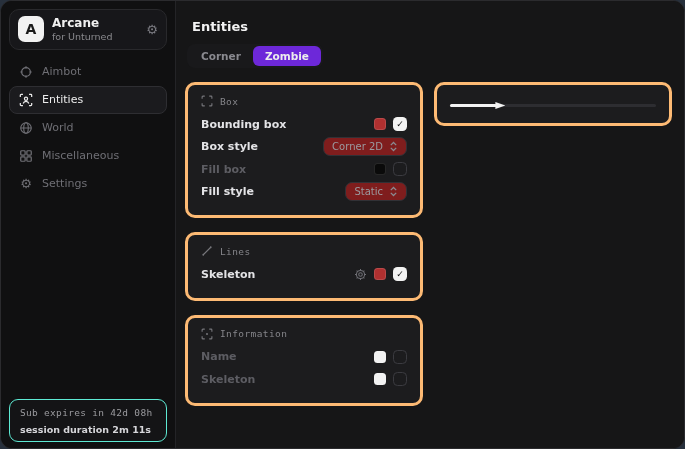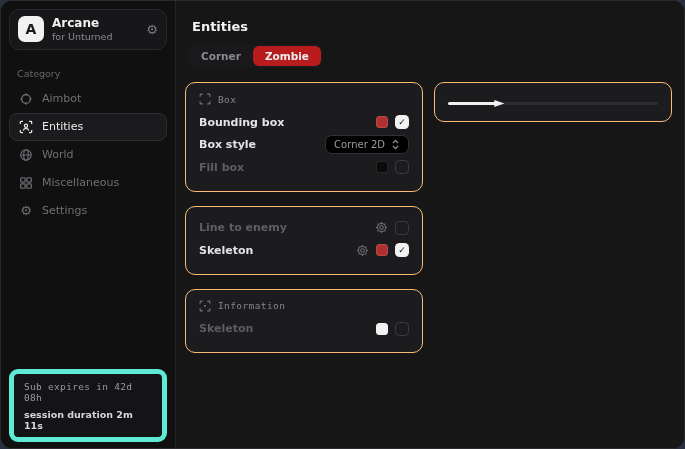--- a/index.html
+++ b/index.html
@@ -58,46 +58,46 @@
   }
   .nav-item .nicon{ width:14px; height:14px; display:inline-flex; }
   .nav-item.active{
     background:#1b1b1e;
     border:1px solid #2e2e32;
     color:#ececec;
   }
   .sub-card{
     position:absolute; left:8px; right:8px; bottom:6px;
     background:#141416;
-    border:5px solid #5eead4;
+    border:1px solid #5eead4;
     border-radius:9px;
     padding:7px 10px 6px 10px;
   }
   .sub-line1{
     font-family:"DejaVu Sans Mono","Liberation Mono",monospace;
     font-size:9.5px; color:#9a9a9e; letter-spacing:0.3px;
   }
   .sub-line2{ font-size:9.5px; font-weight:bold; color:#d6d6da; margin-top:6px; }
   
   .main{ flex:1; background:#161617; padding:10px 12px 10px 9px; overflow:hidden; }
   .page-title{ font-size:13px; font-weight:bold; color:#f2f2f2; margin:8px 0 10px 7px; }
   .tabs{
     display:inline-flex; align-items:center;
     background:#19191b; border-radius:8px; padding:2px; margin-left:2px;
   }
   .tab{
     font-size:10.5px; padding:4px 12px; border-radius:6px;
     color:#8a8a90; cursor:pointer; font-weight:bold;
   }
-  .tab.active{ background:#b91c1c; color:#ededed; }
+  .tab.active{ background:#6d28d9; color:#ededed; }
   .content{ display:flex; gap:11px; margin-top:14px; align-items:flex-start; }
   .col{ display:flex; flex-direction:column; gap:14px; width:239px; }
   .card{
     background:#1c1c1e;
-    border:1px solid #fdba74;
+    border:3px solid #fdba74;
     border-radius:10px;
     padding:10px 13px 12px 13px;
   }
   .card-header{
     display:flex; align-items:center; gap:7px;
     color:#85858a; margin-bottom:6px;
   }
   .card-header .hicon{ width:12px; height:12px; display:inline-flex; color:#77777c; }
   .card-header-label{
     font-family:"DejaVu Sans Mono","Liberation Mono",monospace;
@@ -116,21 +116,21 @@
     cursor:pointer;
   }
   .checkbox{
     width:14px; height:14px; border-radius:4.5px; cursor:pointer;
     display:flex; align-items:center; justify-content:center;
   }
   .checkbox.checked{ background:#f2f2f2; color:#141414; font-size:9px; font-weight:bold; }
   .checkbox.unchecked{ border:1.4px solid #3b3b40; background:transparent; }
   .dropdown{
     display:inline-flex; align-items:center; gap:6px;
-    background:#000000; border:1px solid #313136; border-radius:7px;
+    background:#7f1d1d; border:1px solid #313136; border-radius:7px;
     padding:3px 8px; cursor:pointer;
     color:#9b9ba0; font-size:10px;
     font-family:"DejaVu Sans","Liberation Sans",sans-serif;
   }
   .dropdown .dicon{ width:9px; height:11px; display:inline-flex; color:#8a8a90; }
   .gear-mini{ width:13px; height:13px; display:inline-flex; color:#6f6f75; cursor:pointer; }
   
   .slider-row-value{ font-size:10.5px; color:#8d8d92; font-weight:bold; }
   .slider{ position:relative; height:12px; margin-top:4px; cursor:pointer; }
   .slider-track{
@@ -157,21 +157,20 @@
   <aside class="sidebar">
     <div class="brand-card">
       <div class="brand-logo">A</div>
       <div class="brand-text">
         <div class="brand-title">Arcane</div>
         <div class="brand-sub">for Unturned</div>
       </div>
       <span class="brand-gear">⚙</span>
     </div>
 
-    <div class="category-label">Category</div>
 
     <nav class="nav">
       <div class="nav-item">
         <span class="nicon">
           <svg viewBox="0 0 16 16" fill="none" stroke="currentColor" stroke-width="1.4">
             <circle cx="8" cy="8" r="5"></circle>
               <line x1="8" y1="1.5" x2="8" y2="4"></line>
               <line x1="8" y1="12" x2="8" y2="14.5"></line>
               <line x1="1.5" y1="8" x2="4" y2="8"></line>
               <line x1="12" y1="8" x2="14.5" y2="8"></line>
@@ -272,44 +271,46 @@
           </div>
 
           <div class="row">
             <span class="row-label dim">Fill box</span>
             <span class="controls">
               <span class="swatch" style="background: rgb(10, 10, 10);"></span>
               <span class="checkbox unchecked"></span>
             </span>
           </div>
 
-        </section>
-
-        <section class="card">
-
-          <div class="row">
-            <span class="row-label dim">Line to enemy</span>
-            <span class="controls">
-              <span class="gear-mini">
-                <svg viewBox="0 0 16 16" fill="none" stroke="currentColor" stroke-width="1.3">
-                  <circle cx="8" cy="8" r="2.2"></circle>
-                    <circle cx="8" cy="8" r="5"></circle>
-                  <line x1="8" y1="1.2" x2="8" y2="3"></line>
-                    <line x1="8" y1="13" x2="8" y2="14.8"></line>
-                    <line x1="1.2" y1="8" x2="3" y2="8"></line>
-                    <line x1="13" y1="8" x2="14.8" y2="8"></line>
-                  <line x1="3.2" y1="3.2" x2="4.5" y2="4.5"></line>
-                    <line x1="11.5" y1="11.5" x2="12.8" y2="12.8"></line>
-                    <line x1="12.8" y1="3.2" x2="11.5" y2="4.5"></line>
-                    <line x1="4.5" y1="11.5" x2="3.2" y2="12.8"></line>
+          <div class="row">
+            <span class="row-label">Fill style</span>
+            <button class="dropdown">
+              <span>Static</span>
+              <span class="dicon">
+                <svg viewBox="0 0 10 12" fill="none" stroke="currentColor" stroke-width="1.4">
+                  <polyline points="2,4.5 5,1.5 8,4.5"></polyline>
+                    <polyline points="2,7.5 5,10.5 8,7.5"></polyline>
                 </svg>
               </span>
-              <span class="checkbox unchecked"></span>
-            </span>
-          </div>
+            </button>
+          </div>
+        </section>
+
+        <section class="card">
+          <div class="card-header">
+            <span class="hicon">
+              <svg viewBox="0 0 16 16" fill="none" stroke="currentColor" stroke-width="1.5">
+                <line x1="3" y1="13" x2="13" y2="3"></line>
+                  <circle cx="3" cy="13" r="1.2" fill="currentColor" stroke="none"></circle>
+                  <circle cx="13" cy="3" r="1.2" fill="currentColor" stroke="none"></circle>
+              </svg>
+            </span>
+            <span class="card-header-label">Lines</span>
+          </div>
+
 
           <div class="row">
             <span class="row-label">Skeleton</span>
             <span class="controls">
               <span class="gear-mini">
                 <svg viewBox="0 0 16 16" fill="none" stroke="currentColor" stroke-width="1.3">
                   <circle cx="8" cy="8" r="2.2"></circle>
                     <circle cx="8" cy="8" r="5"></circle>
                   <line x1="8" y1="1.2" x2="8" y2="3"></line>
                     <line x1="8" y1="13" x2="8" y2="14.8"></line>
@@ -334,20 +335,27 @@
                 <path d="M1.5 5 v-2.5 a1 1 0 0 1 1 -1 h2.5"></path>
                   <path d="M11 1.5 h2.5 a1 1 0 0 1 1 1 v2.5"></path>
                   <path d="M14.5 11 v2.5 a1 1 0 0 1 -1 1 h-2.5"></path>
                   <path d="M5 14.5 h-2.5 a1 1 0 0 1 -1 -1 v-2.5"></path>
                 <circle cx="8" cy="8" r="1.3" fill="currentColor" stroke="none"></circle>
               </svg>
             </span>
             <span class="card-header-label">Information</span>
           </div>
 
+          <div class="row">
+            <span class="row-label dim">Name</span>
+            <span class="controls">
+              <span class="swatch" style="background: rgb(242, 242, 242);"></span>
+              <span class="checkbox unchecked"></span>
+            </span>
+          </div>
 
           <div class="row">
             <span class="row-label dim">Skeleton</span>
             <span class="controls">
               <span class="swatch" style="background: rgb(242, 242, 242);"></span>
               <span class="checkbox unchecked"></span>
             </span>
           </div>
         </section>
       </div>

